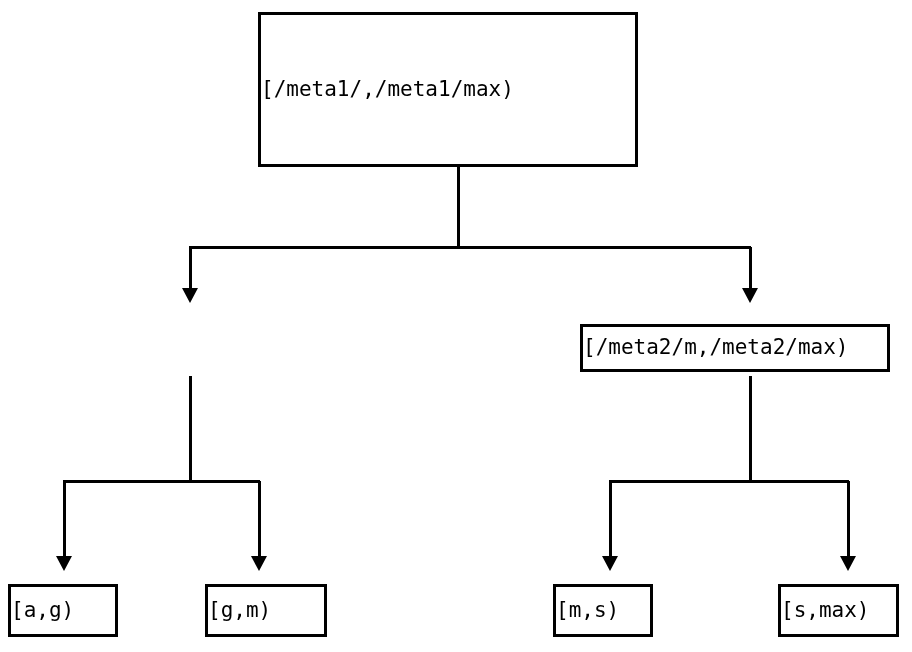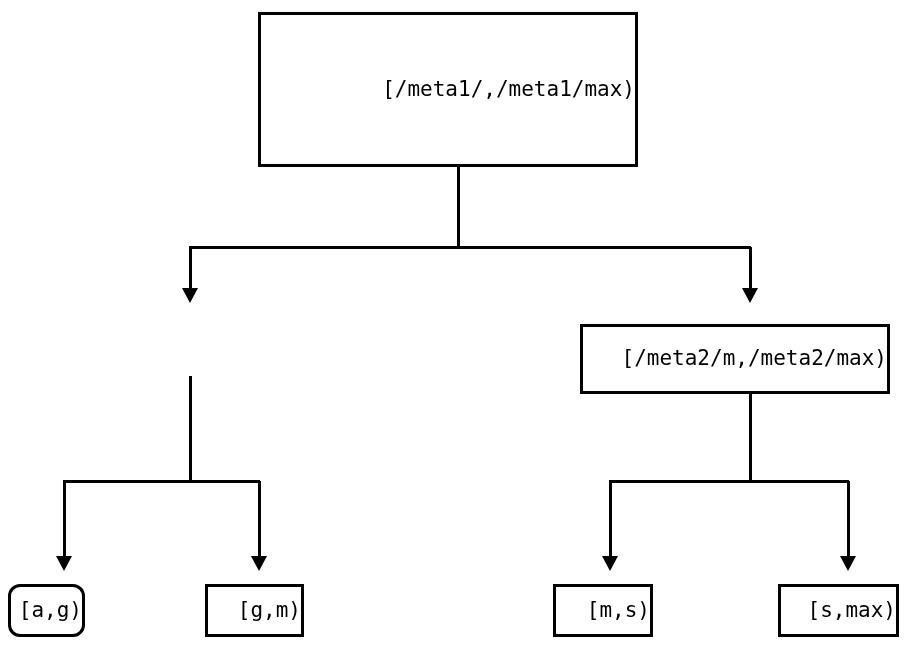--- a/index.html
+++ b/index.html
@@ -25,21 +25,21 @@
     width: 912px;
     height: 652px;
   }
   .node-box {
     position: absolute;
     box-sizing: border-box;
     border: 3px solid #000000;
     background: #ffffff;
     display: flex;
     align-items: center;
-    justify-content: flex-end;
+    justify-content: flex-start;
     color: #000000;
     font-family: "DejaVu Sans Mono", "Liberation Mono", monospace;
     font-size: 21px;
     line-height: 1;
     letter-spacing: 0;
     white-space: nowrap;
     user-select: none;
   }
   .node-label {
     display: block;
@@ -79,29 +79,29 @@
     </g>
     <polygon points="602,556 618,556 610,571" fill="#000000"></polygon>
     <polygon points="840,556 856,556 848,571" fill="#000000"></polygon>
   </svg>
 
   <div class="node-box" id="node-root" style="left: 258px; top: 12px; width: 380px; height: 155px; border-width: 3px; border-color: rgb(0, 0, 0); color: rgb(0, 0, 0);">
     <span class="node-label">[/meta1/,/meta1/max)</span>
   </div>
 
 
-  <div class="node-box" id="node-level2-right" style="left: 580px; top: 324px; width: 310px; height: 70px; border-width: 3px; border-color: rgb(0, 0, 0); color: rgb(0, 0, 0);">
+  <div class="node-box" id="node-level2-right" style="left: 580px; top: 324px; width: 310px; height: 48px; border-width: 3px; border-color: rgb(0, 0, 0); color: rgb(0, 0, 0);">
     <span class="node-label">[/meta2/m,/meta2/max)</span>
   </div>
 
-  <div class="node-box" id="node-leaf-a-g" style="left: 8px; top: 584px; width: 77px; height: 53px; border-width: 3px; border-color: rgb(0, 0, 0); color: rgb(0, 0, 0); border-radius: 12px;">
+  <div class="node-box" id="node-leaf-a-g" style="left: 8px; top: 584px; width: 110px; height: 53px; border-width: 3px; border-color: rgb(0, 0, 0); color: rgb(0, 0, 0);">
     <span class="node-label">[a,g)</span>
   </div>
 
-  <div class="node-box" id="node-leaf-g-m" style="left: 205px; top: 584px; width: 99px; height: 53px; border-width: 3px; border-color: rgb(0, 0, 0); color: rgb(0, 0, 0);">
+  <div class="node-box" id="node-leaf-g-m" style="left: 205px; top: 584px; width: 122px; height: 53px; border-width: 3px; border-color: rgb(0, 0, 0); color: rgb(0, 0, 0);">
     <span class="node-label">[g,m)</span>
   </div>
 
   <div class="node-box" id="node-leaf-s-max" style="left: 778px; top: 584px; width: 121px; height: 53px; border-width: 3px; border-color: rgb(0, 0, 0); color: rgb(0, 0, 0);">
     <span class="node-label">[s,max)</span>
   </div>
 
   <div class="node-box" id="node-leaf-m-s" style="left: 553px; top: 584px; width: 100px; height: 53px; border-width: 3px; border-color: rgb(0, 0, 0); color: rgb(0, 0, 0);">
     <span class="node-label">[m,s)</span>
   </div>

